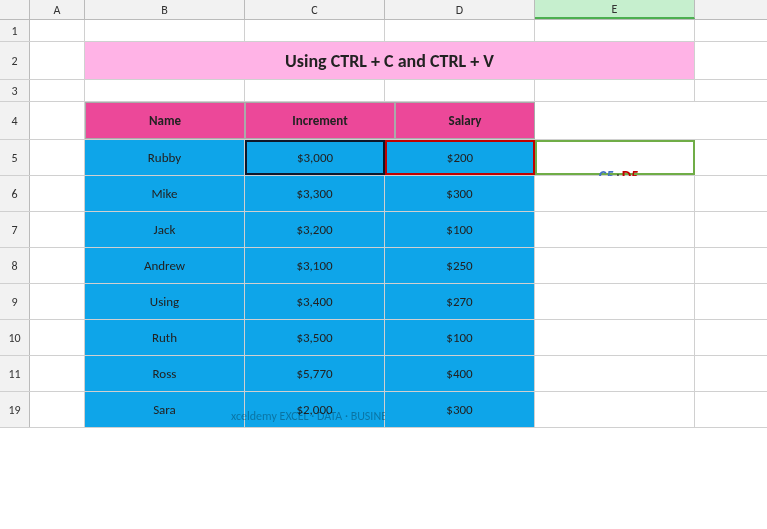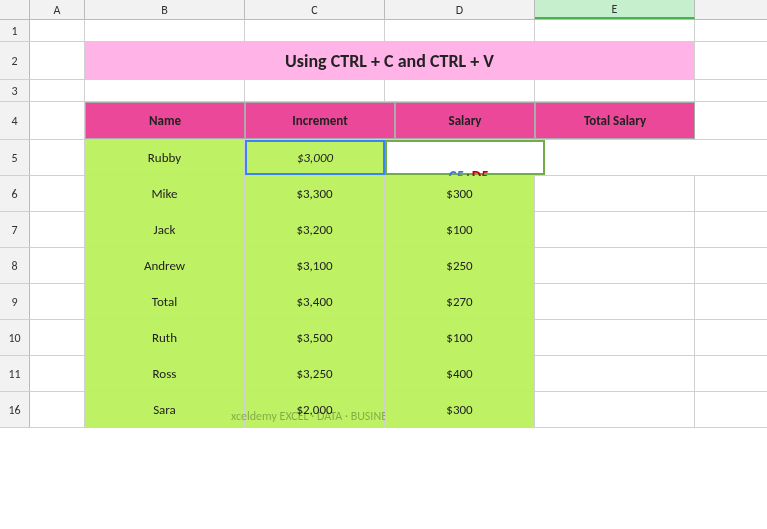--- a/index.html
+++ b/index.html
@@ -110,27 +110,26 @@
     .table-header-cell {
       background: #ec4899;
       font-weight: bold;
       font-size: 13px;
       border: 1px solid #aaa;
       color: #222;
     }
 
     
     .data-cell {
-      background: #bef264;
+      background: #0ea5e9;
     }
 
     
     .cell-c5 {
-      border: 2px solid #3b82f6;
-      font-style: italic;
+      border: 2px solid #0f172a;
     }
 
     
     .cell-d5 {
       border: 2px solid #C00000;
     }
 
     
     .cell-e5 {
       border: 2px solid #70AD47;
@@ -251,34 +250,34 @@
       <div class="cell col-a"></div>
       <div class="cell col-b table-header-cell">
         <span>Name</span>
       </div>
       <div class="cell col-d table-header-cell">
         <span>Increment</span>
       </div>
       <div class="cell col-c table-header-cell">
         <span>Salary</span>
       </div>
-      <div class="cell col-e table-header-cell">
-        <span>Total Salary</span>
-      </div>
     </div>
 
     <div class="grid-row data-row">
       <div class="row-number">5</div>
       <div class="cell col-a"></div>
       <div class="cell col-b data-cell">
         <span>Rubby</span>
       </div>
       <div class="cell col-c data-cell cell-c5">
         <span>$3,000</span>
       </div>
+      <div class="cell col-d data-cell cell-d5">
+        <span>$200</span>
+      </div>
       <div class="cell col-e cell-e5">
         <span class="formula-text">=<span class="ref-c">C5</span>+<span class="ref-d">D5</span></span>
       </div>
     </div>
 
     <div class="grid-row data-row">
       <div class="row-number">6</div>
       <div class="cell col-a"></div>
       <div class="cell col-b data-cell">
           <span>Mike</span>
@@ -319,21 +318,21 @@
       <div class="cell col-d data-cell">
           <span>$250</span>
         </div>
       <div class="cell col-e"></div>
     </div>
 
     <div class="grid-row data-row">
       <div class="row-number">9</div>
       <div class="cell col-a"></div>
       <div class="cell col-b data-cell">
-          <span>Total</span>
+          <span>Using</span>
         </div>
       <div class="cell col-c data-cell">
           <span>$3,400</span>
         </div>
       <div class="cell col-d data-cell">
           <span>$270</span>
         </div>
       <div class="cell col-e"></div>
     </div>
 
@@ -352,30 +351,30 @@
       <div class="cell col-e"></div>
     </div>
 
     <div class="grid-row data-row">
       <div class="row-number">11</div>
       <div class="cell col-a"></div>
       <div class="cell col-b data-cell">
           <span>Ross</span>
         </div>
       <div class="cell col-c data-cell">
-          <span>$3,250</span>
+          <span>$5,770</span>
         </div>
       <div class="cell col-d data-cell">
           <span>$400</span>
         </div>
       <div class="cell col-e"></div>
     </div>
 
     <div class="grid-row data-row" style="position:relative;">
-      <div class="row-number">16</div>
+      <div class="row-number">19</div>
       <div class="cell col-a"></div>
       <div class="cell col-b data-cell">
           <span>Sara</span>
         </div>
       <div class="cell col-c data-cell">
         <span>$2,000</span>
         <span class="watermark">xceldemy EXCEL · DATA · BUSINESS</span>
       </div>
       <div class="cell col-d data-cell">
           <span>$300</span>

